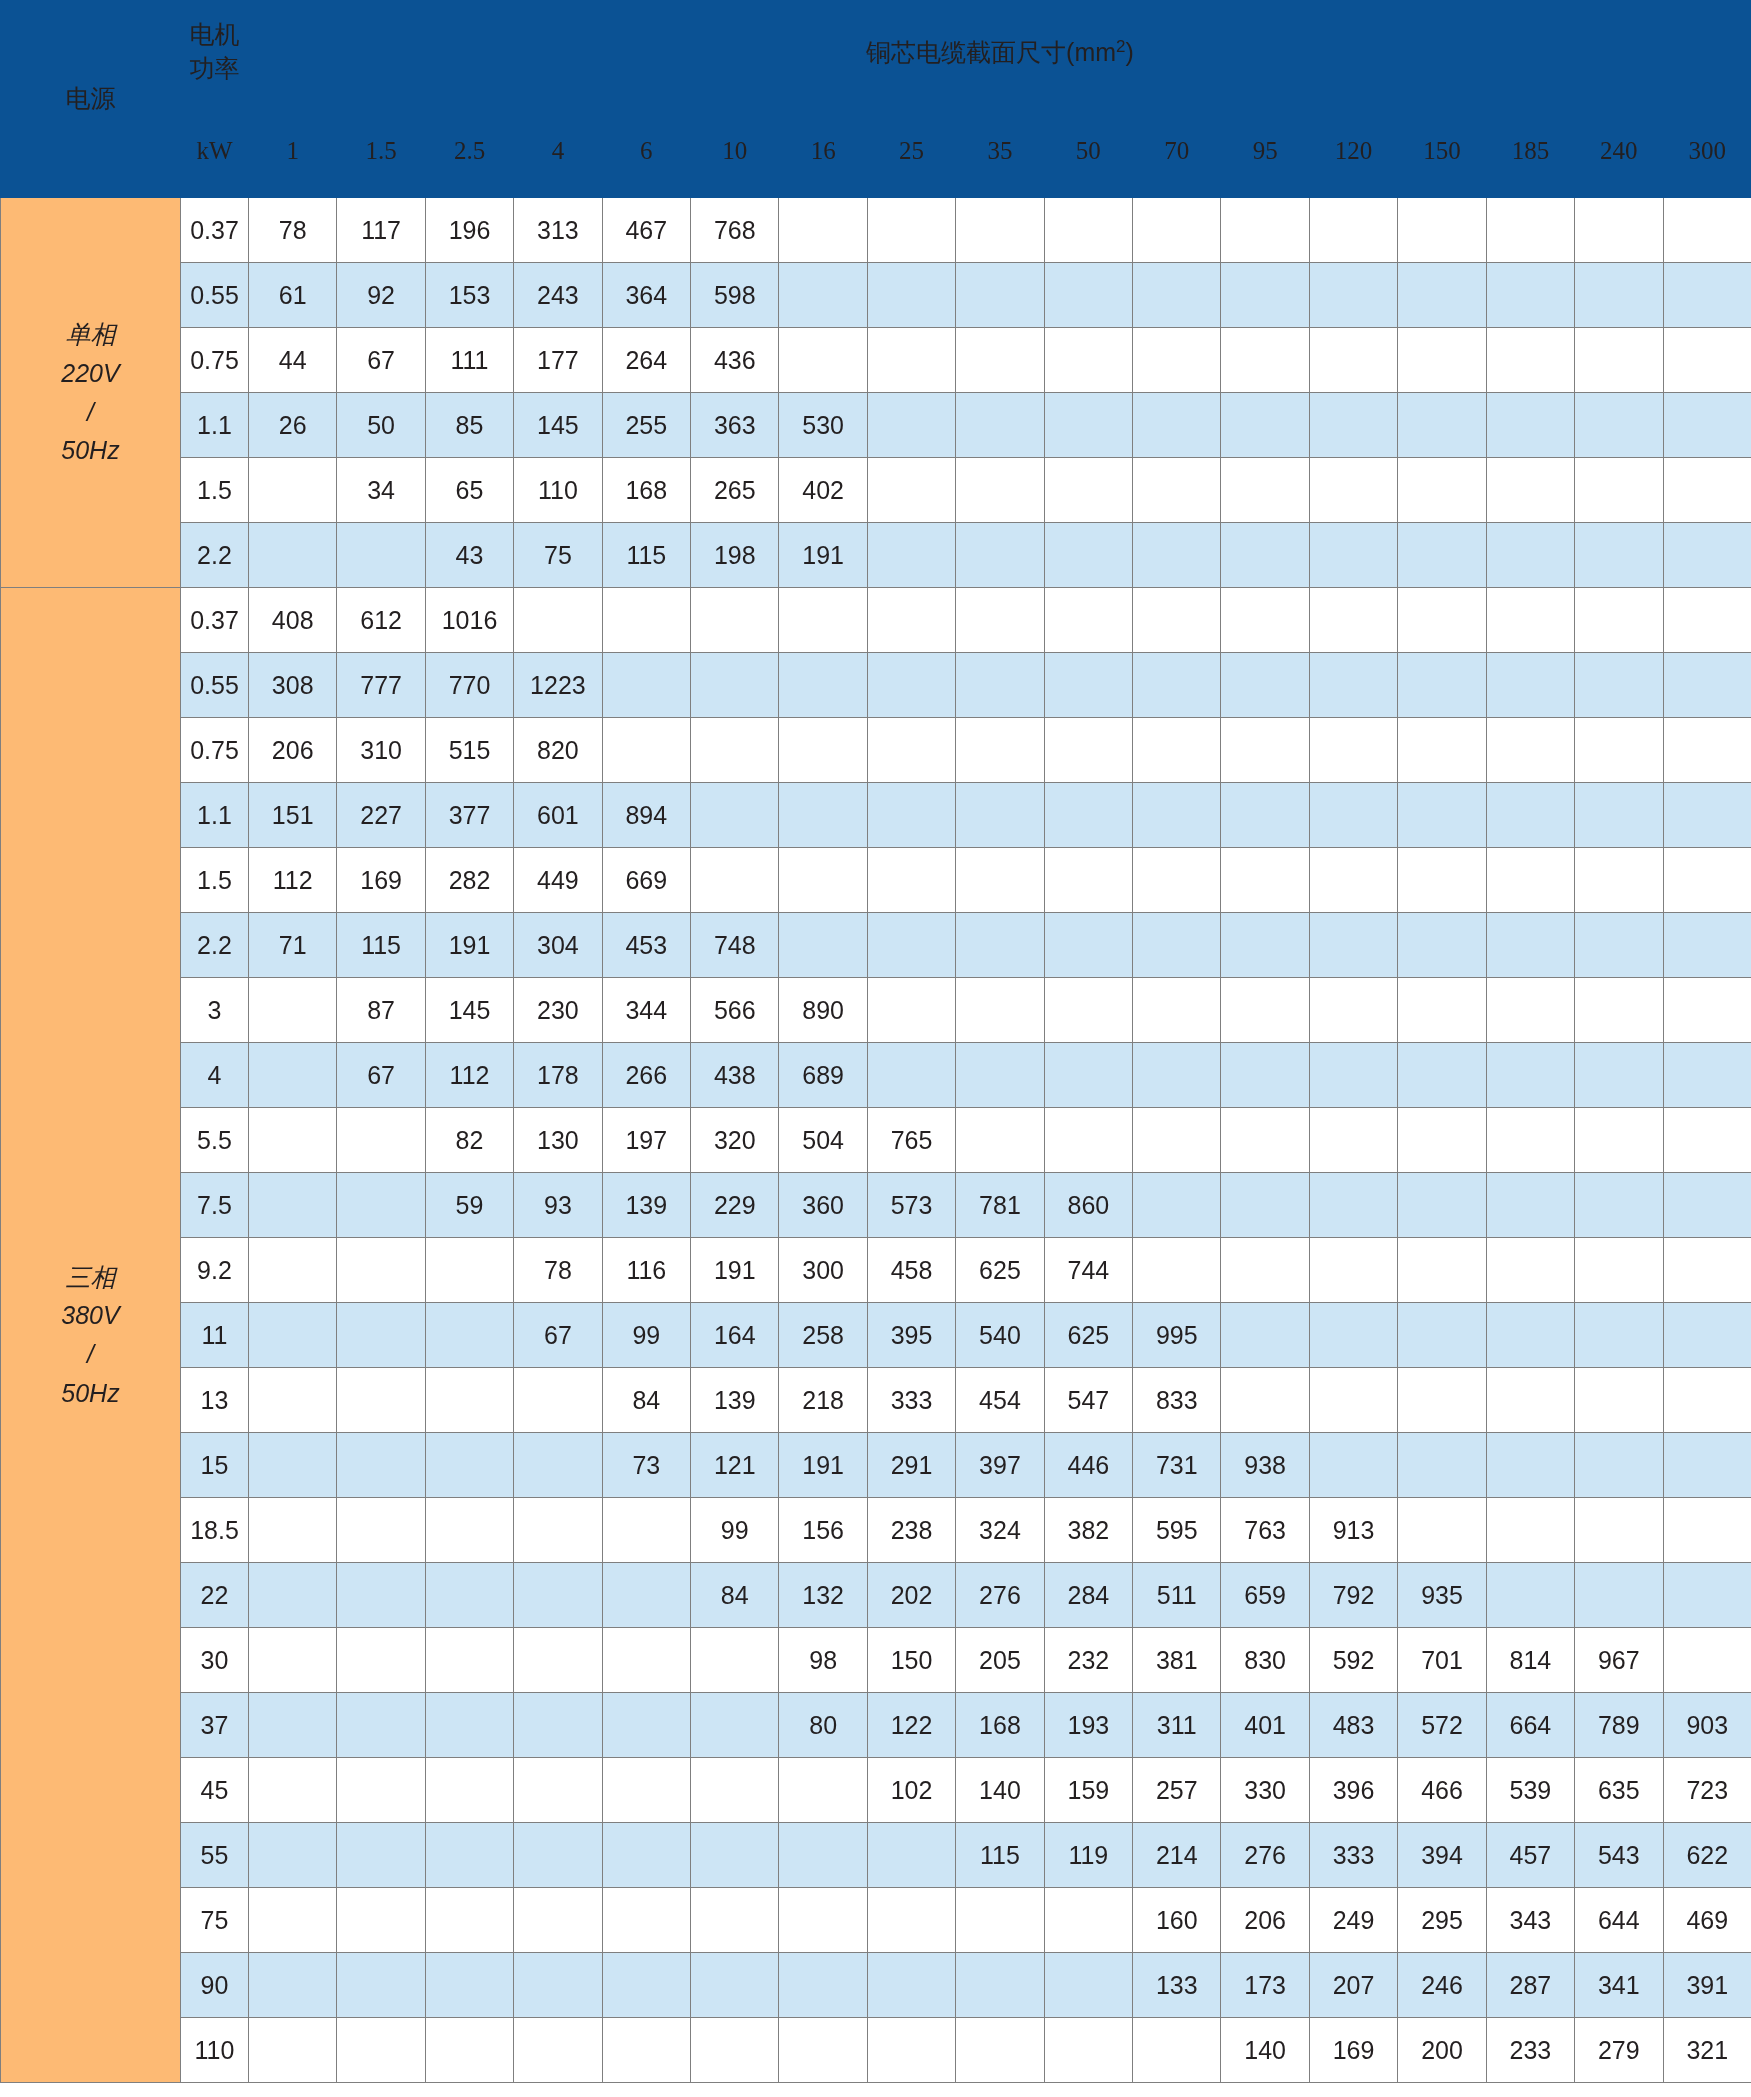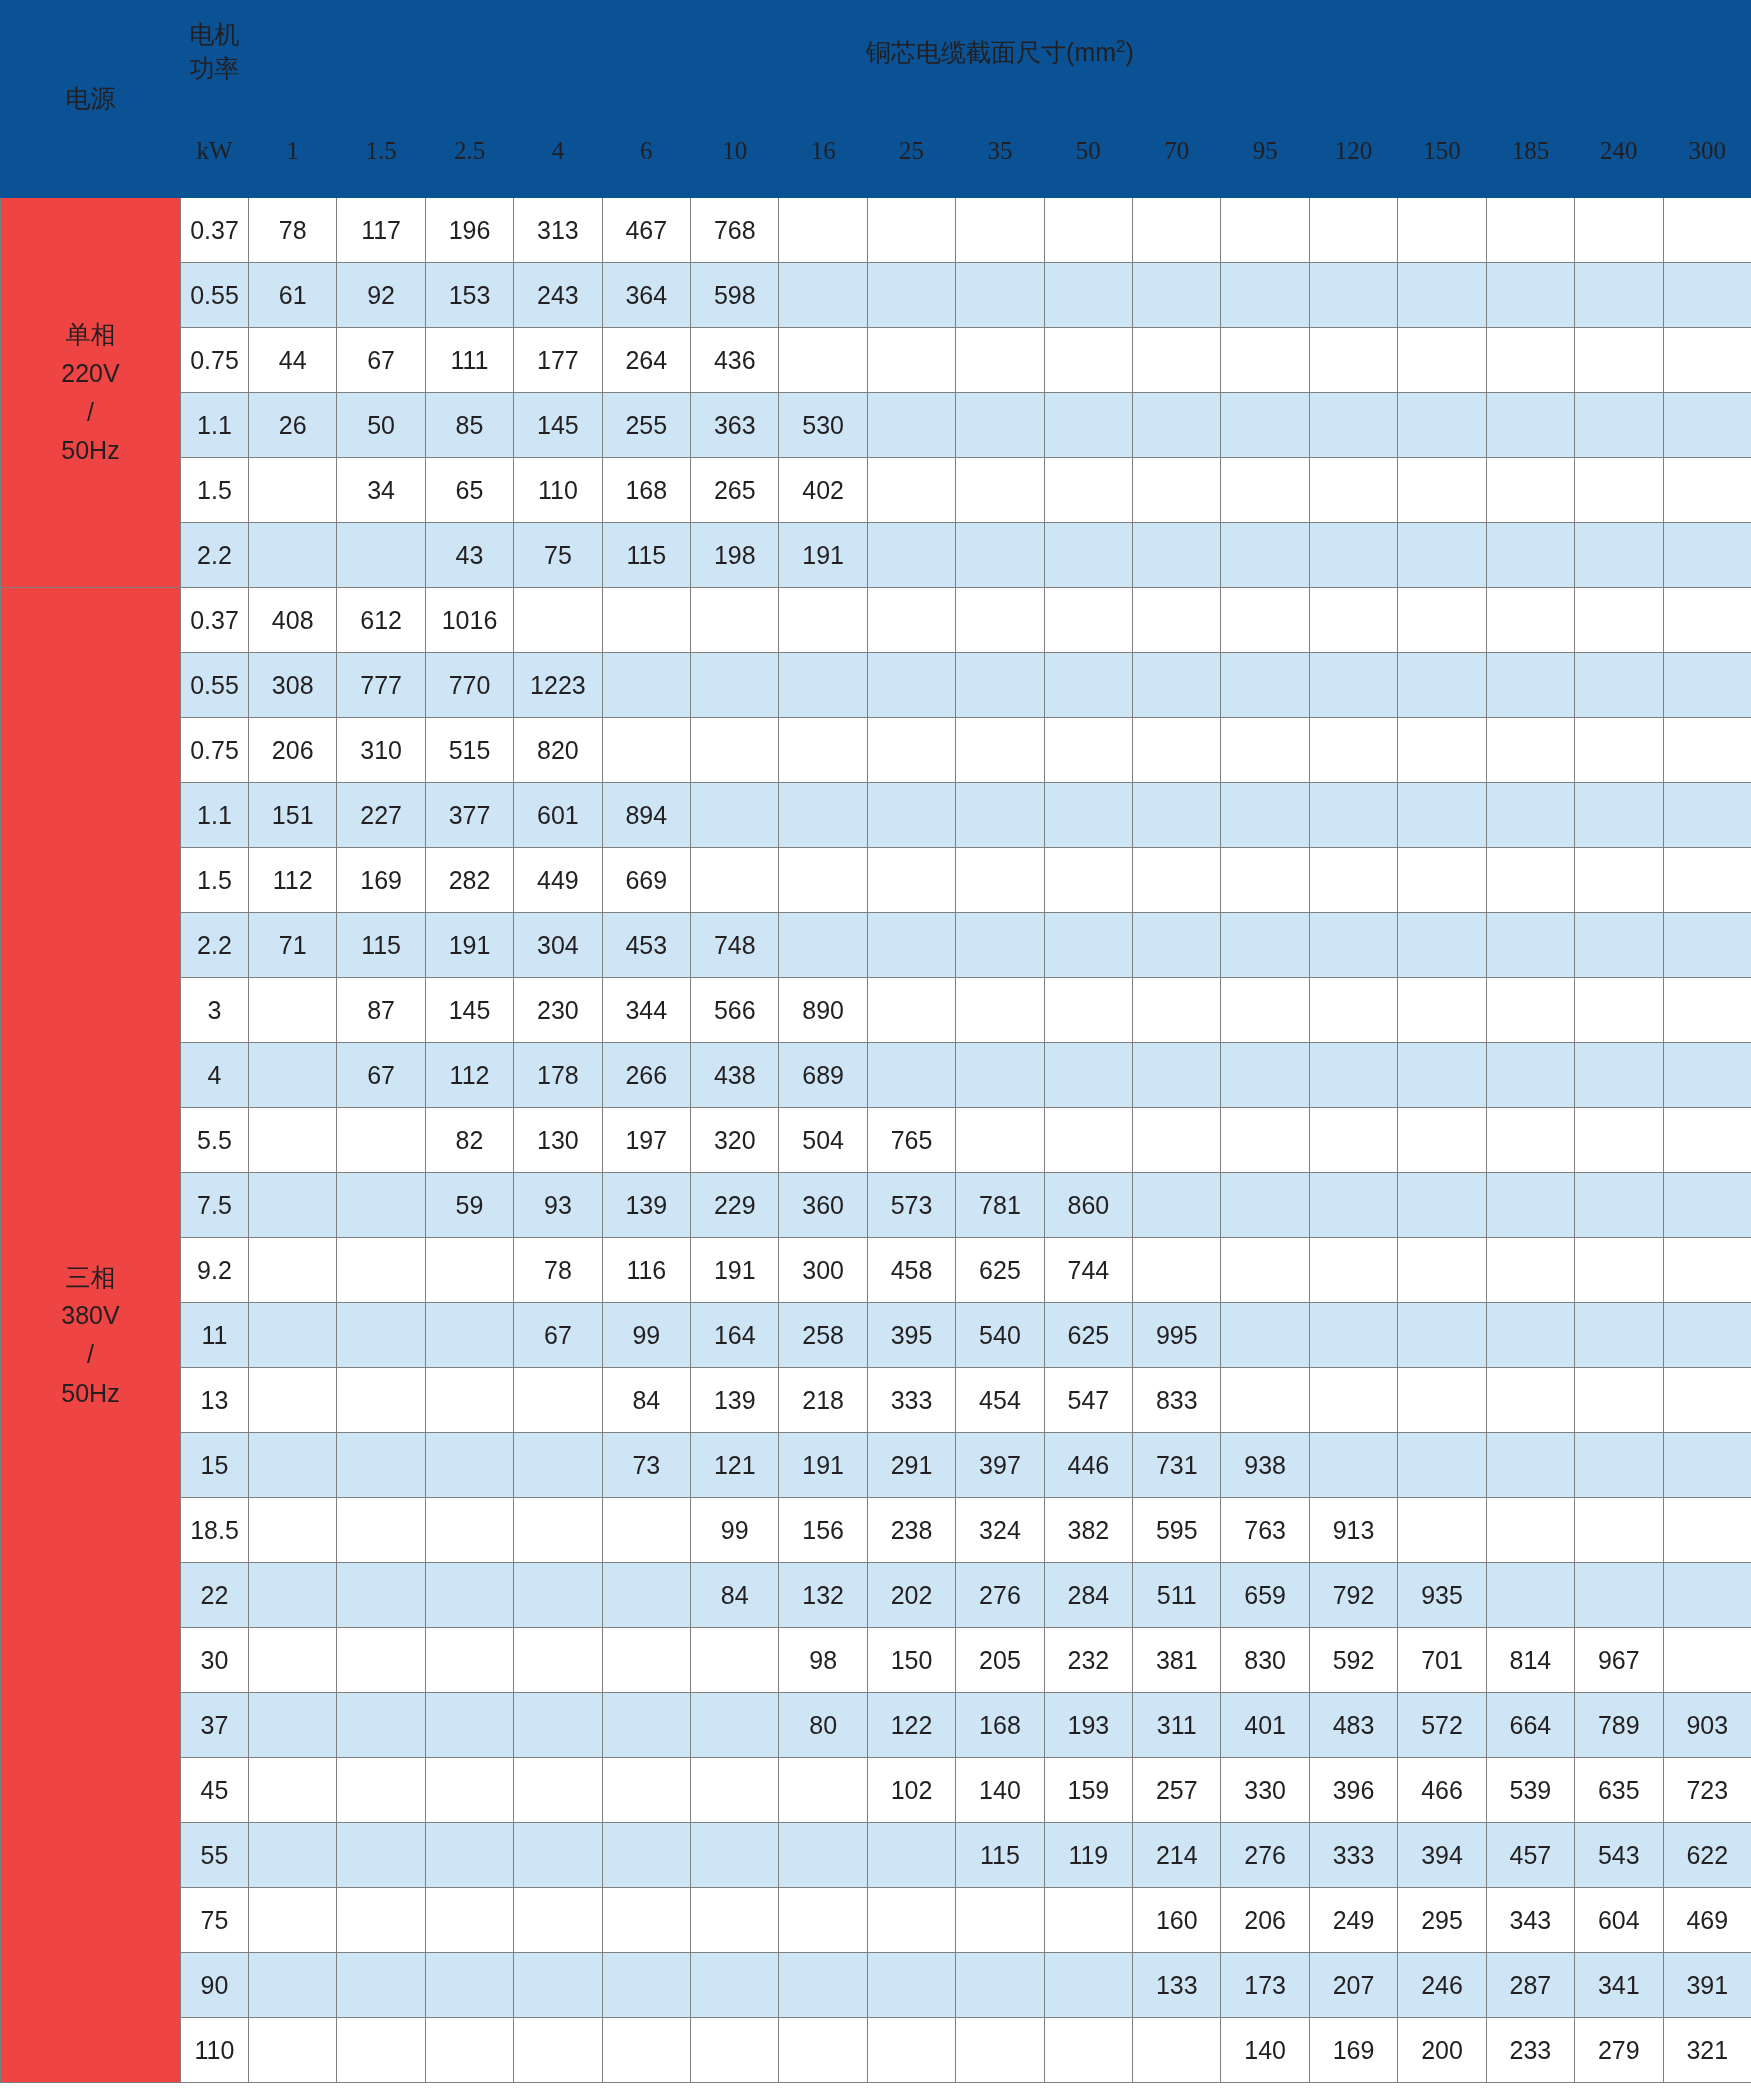--- a/index.html
+++ b/index.html
@@ -69,21 +69,22 @@
     vertical-align: super;
   }
   
   tbody td {
     height: 64px;
   }
   td.srccell {
     width: 179px;
     font-size: 26px;
     line-height: 1.55;
-    background: #ef4444;
+    background: #fdba74;
+    font-style: italic;
   }
   td.kwcell {
     width: 67px;
     font-size: 25px;
   }
   tr.alt td {
     background: #cde5f5;
   }
 </style>
 </head>
@@ -655,21 +656,21 @@
           <td></td>
           <td></td>
           <td></td>
           <td></td>
           <td></td>
           <td>160</td>
           <td>206</td>
           <td>249</td>
           <td>295</td>
           <td>343</td>
-          <td>604</td>
+          <td>644</td>
           <td>469</td>
         </tr>
         <tr class="alt">
           <td class="kwcell">90</td>
           <td></td>
           <td></td>
           <td></td>
           <td></td>
           <td></td>
           <td></td>

